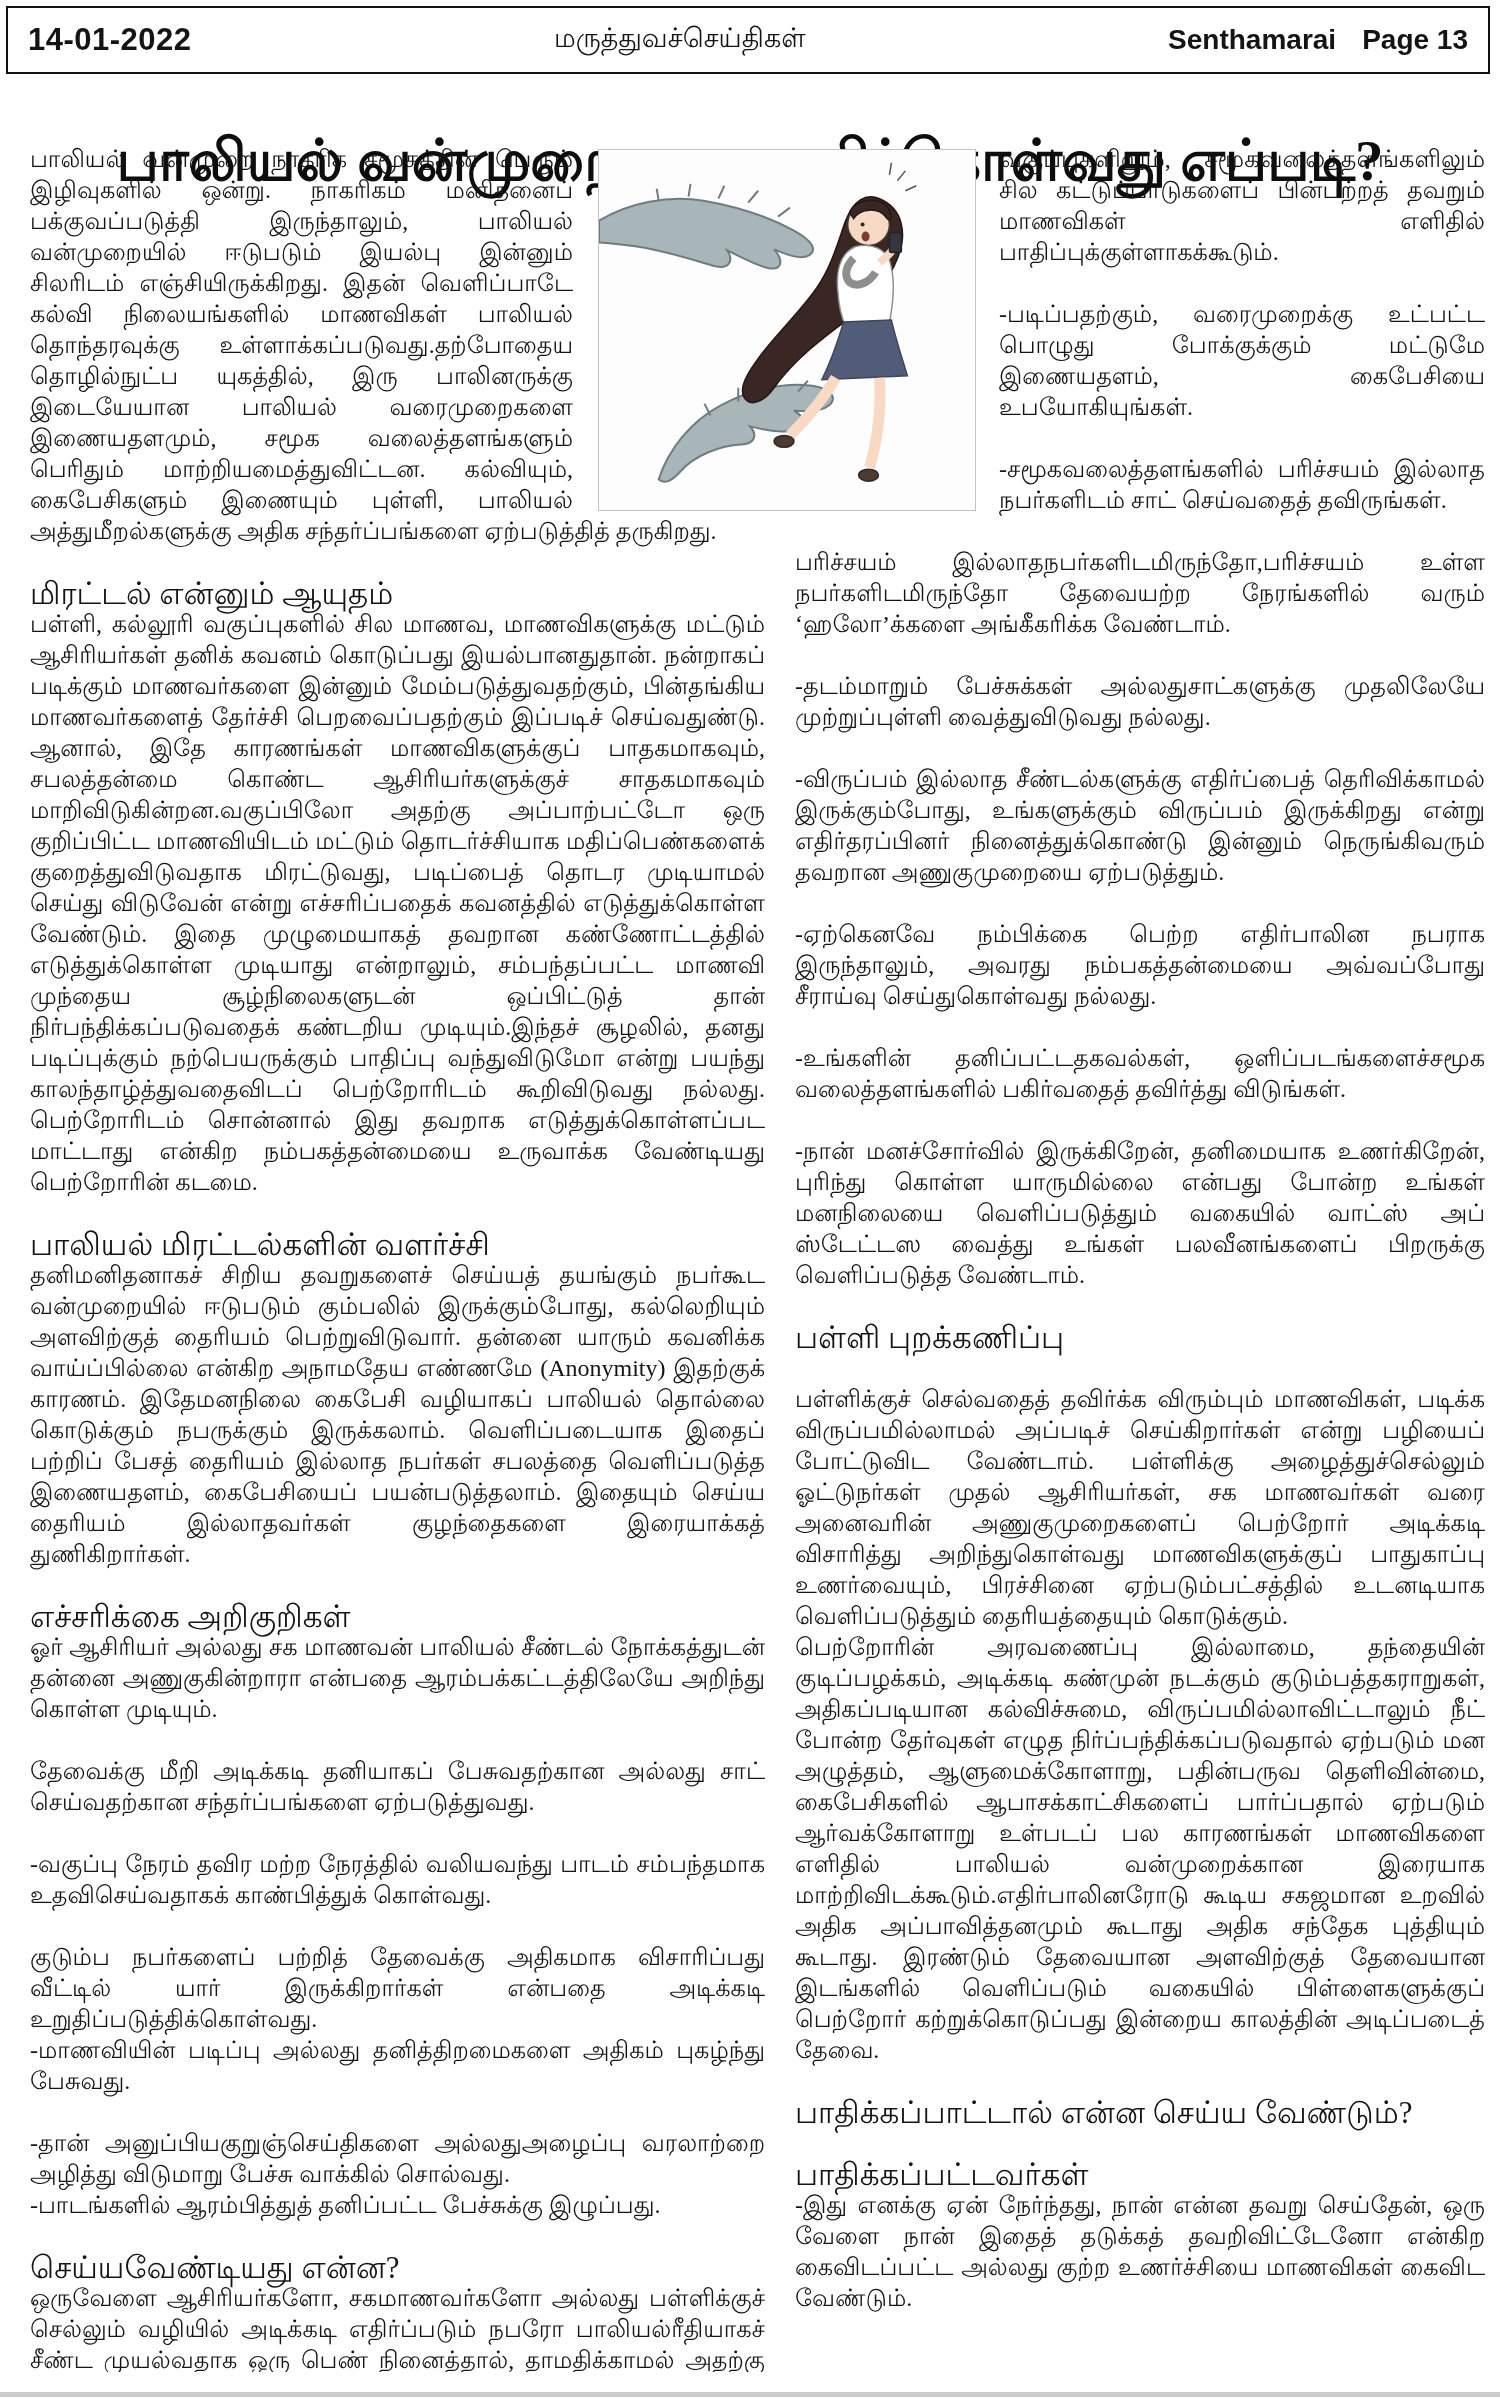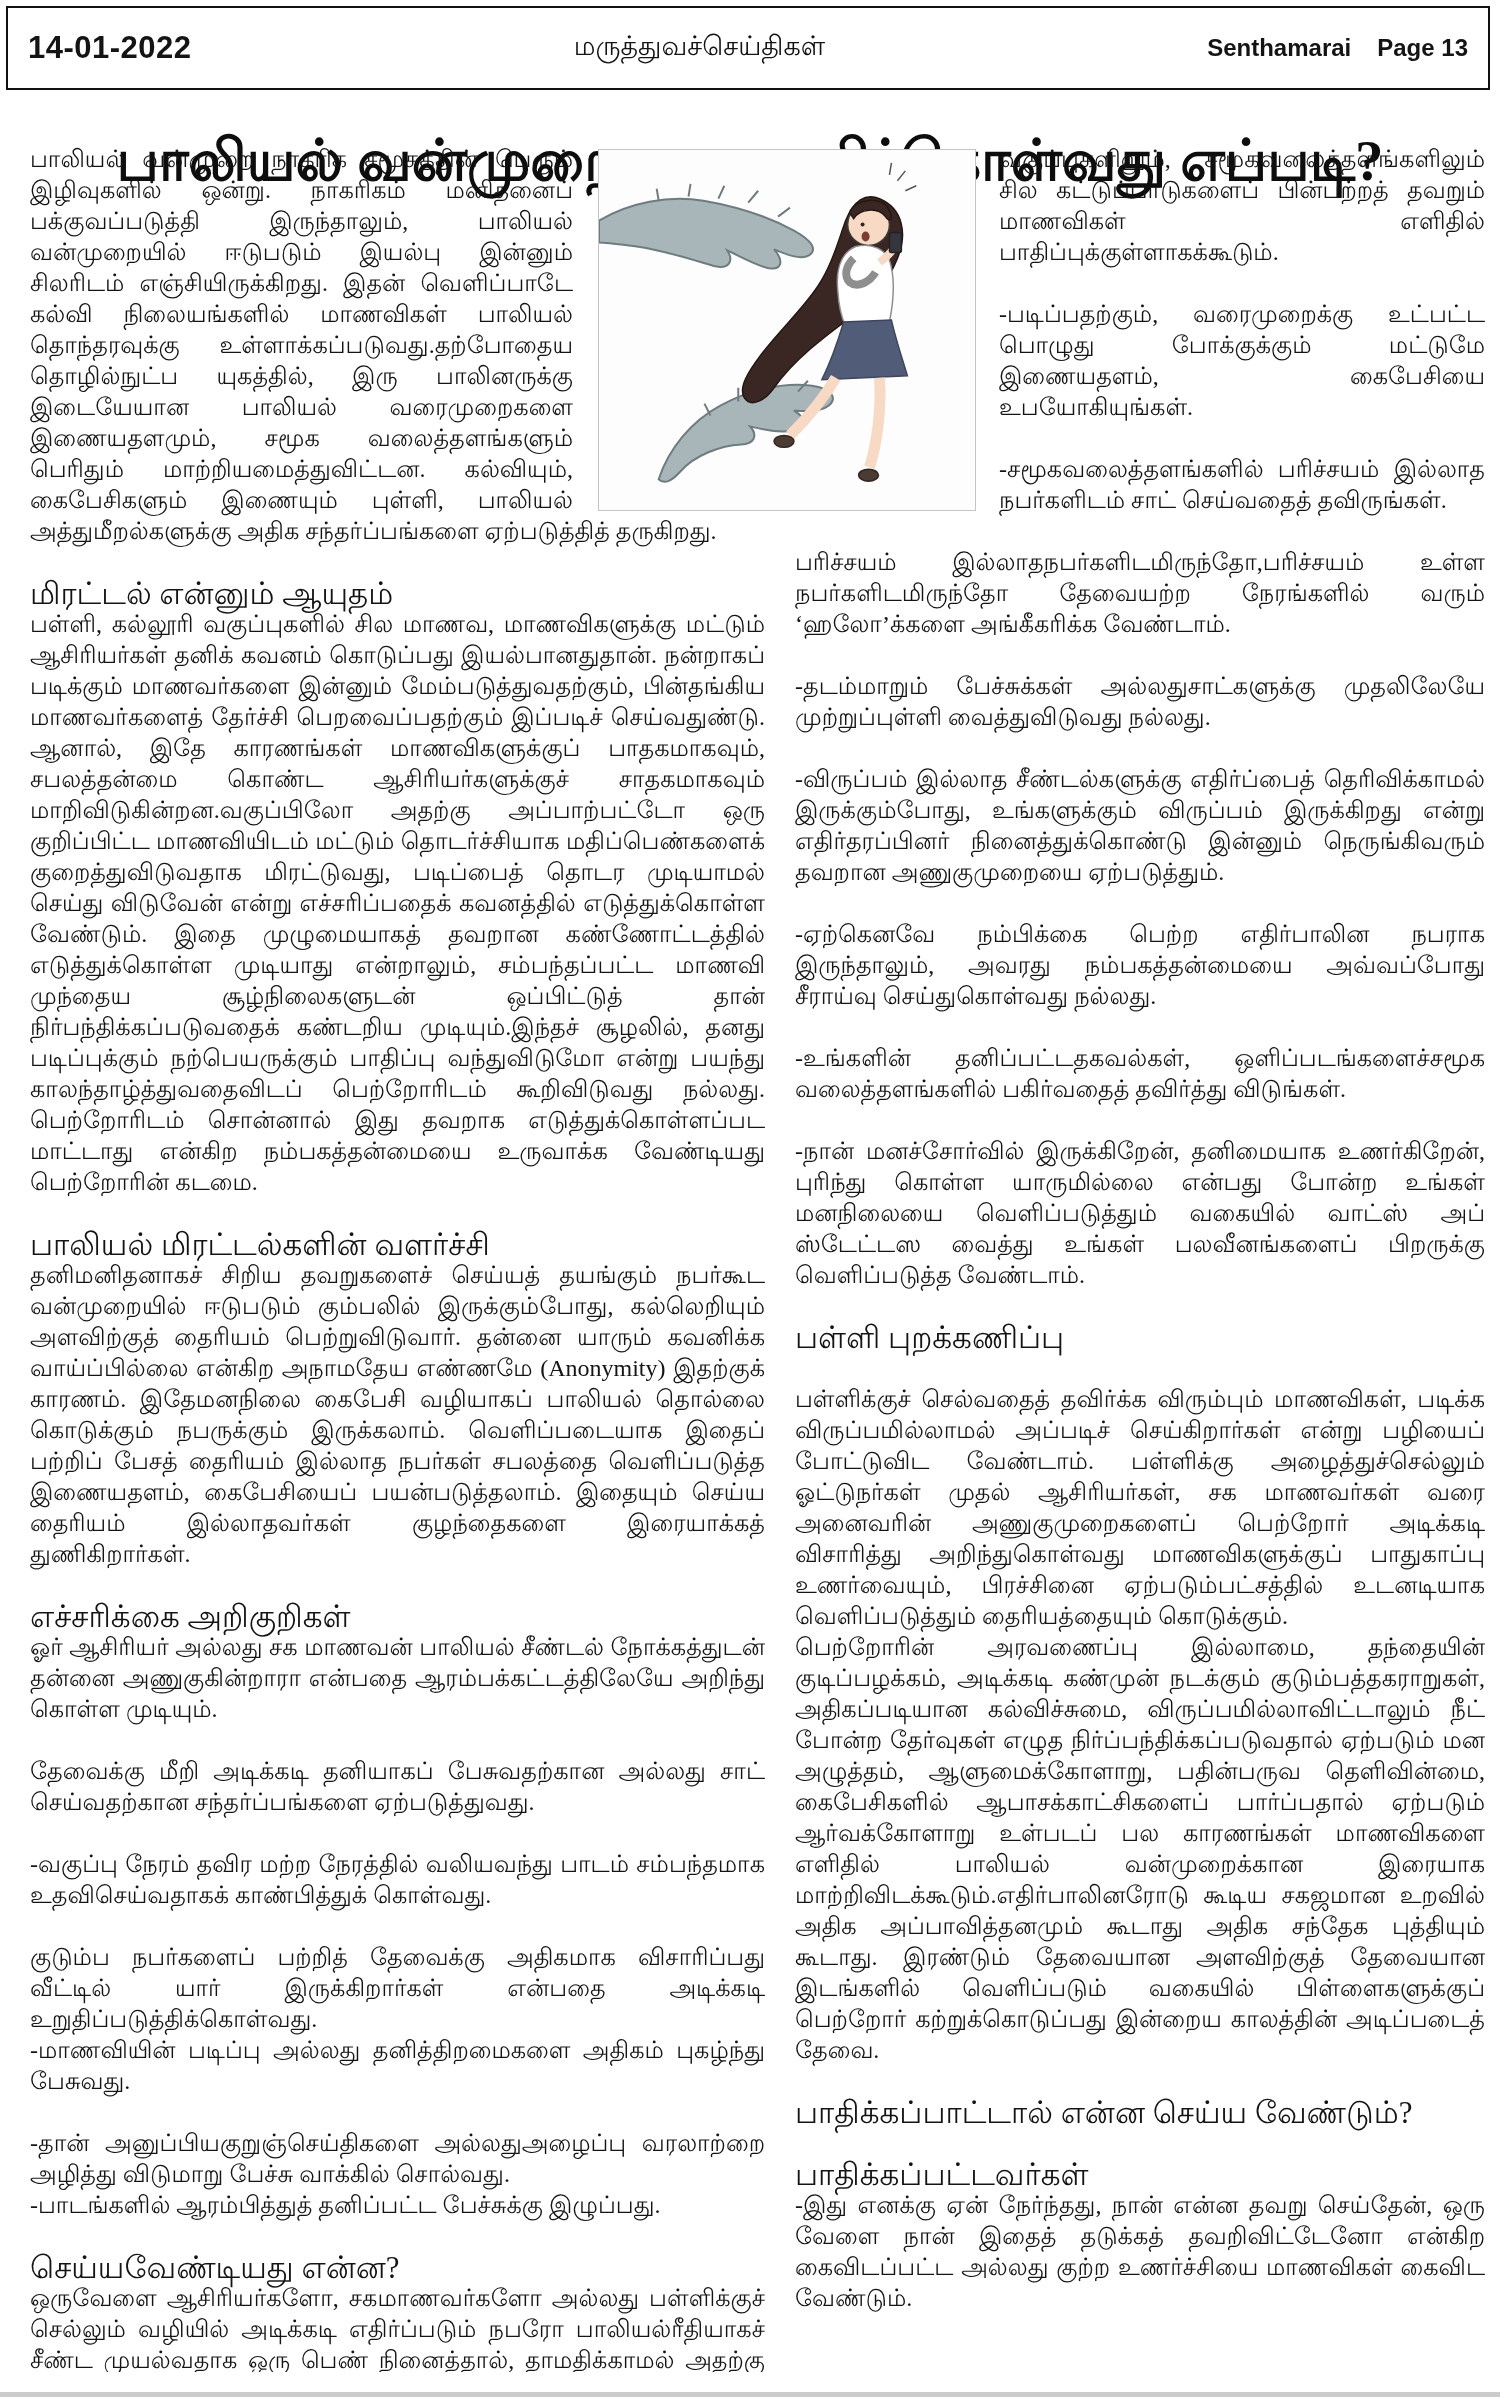--- a/index.html
+++ b/index.html
@@ -1,23 +1,23 @@
 <!DOCTYPE html>
 <html><head>
 <meta charset="utf-8">
 <style>
   html,body{margin:0;padding:0;background:#e8e8e8;}
   .page{position:relative;width:1500px;height:2400px;background:#ffffff;overflow:hidden;
         font-family:"Liberation Serif","DejaVu Serif",serif;color:#141414;}
-  .header-box{position:absolute;left:6px;top:6px;width:1484px;height:84px;border:2px solid #111;
+  .header-box{position:absolute;left:6px;top:6px;width:1484px;height:68px;border:2px solid #111;
         background:#fff;display:flex;align-items:center;justify-content:space-between;
         padding:0 20px;box-sizing:border-box;gap:28px;}
   .header-date{font-family:"Liberation Sans","DejaVu Sans",sans-serif;font-weight:bold;font-size:31px;letter-spacing:.5px;}
   .header-section{font-size:27px;}
-  .header-masthead{font-family:"Liberation Sans","DejaVu Sans",sans-serif;font-weight:bold;font-size:24px;}
+  .header-masthead{font-family:"Liberation Sans","DejaVu Sans",sans-serif;font-weight:bold;font-size:28px;}
   .header-masthead .page-no{margin-left:26px;}
   .headline{position:absolute;left:0;top:92px;width:100%;text-align:center;font-size:57px;
         line-height:62px;white-space:nowrap;color:#0d0d0d;}
   .col{position:absolute;top:144px;height:2228px;overflow:hidden;text-align:justify;
         font-size:24px;line-height:31px;}
   .col-left{left:30px;width:735px;}
   .col-right{left:795px;width:690px;}
   .cut-right{float:right;width:180px;height:356px;margin-left:12px;}
   .cut-left{float:left;width:192px;height:356px;margin-right:12px;}
   .para{margin:0;}

